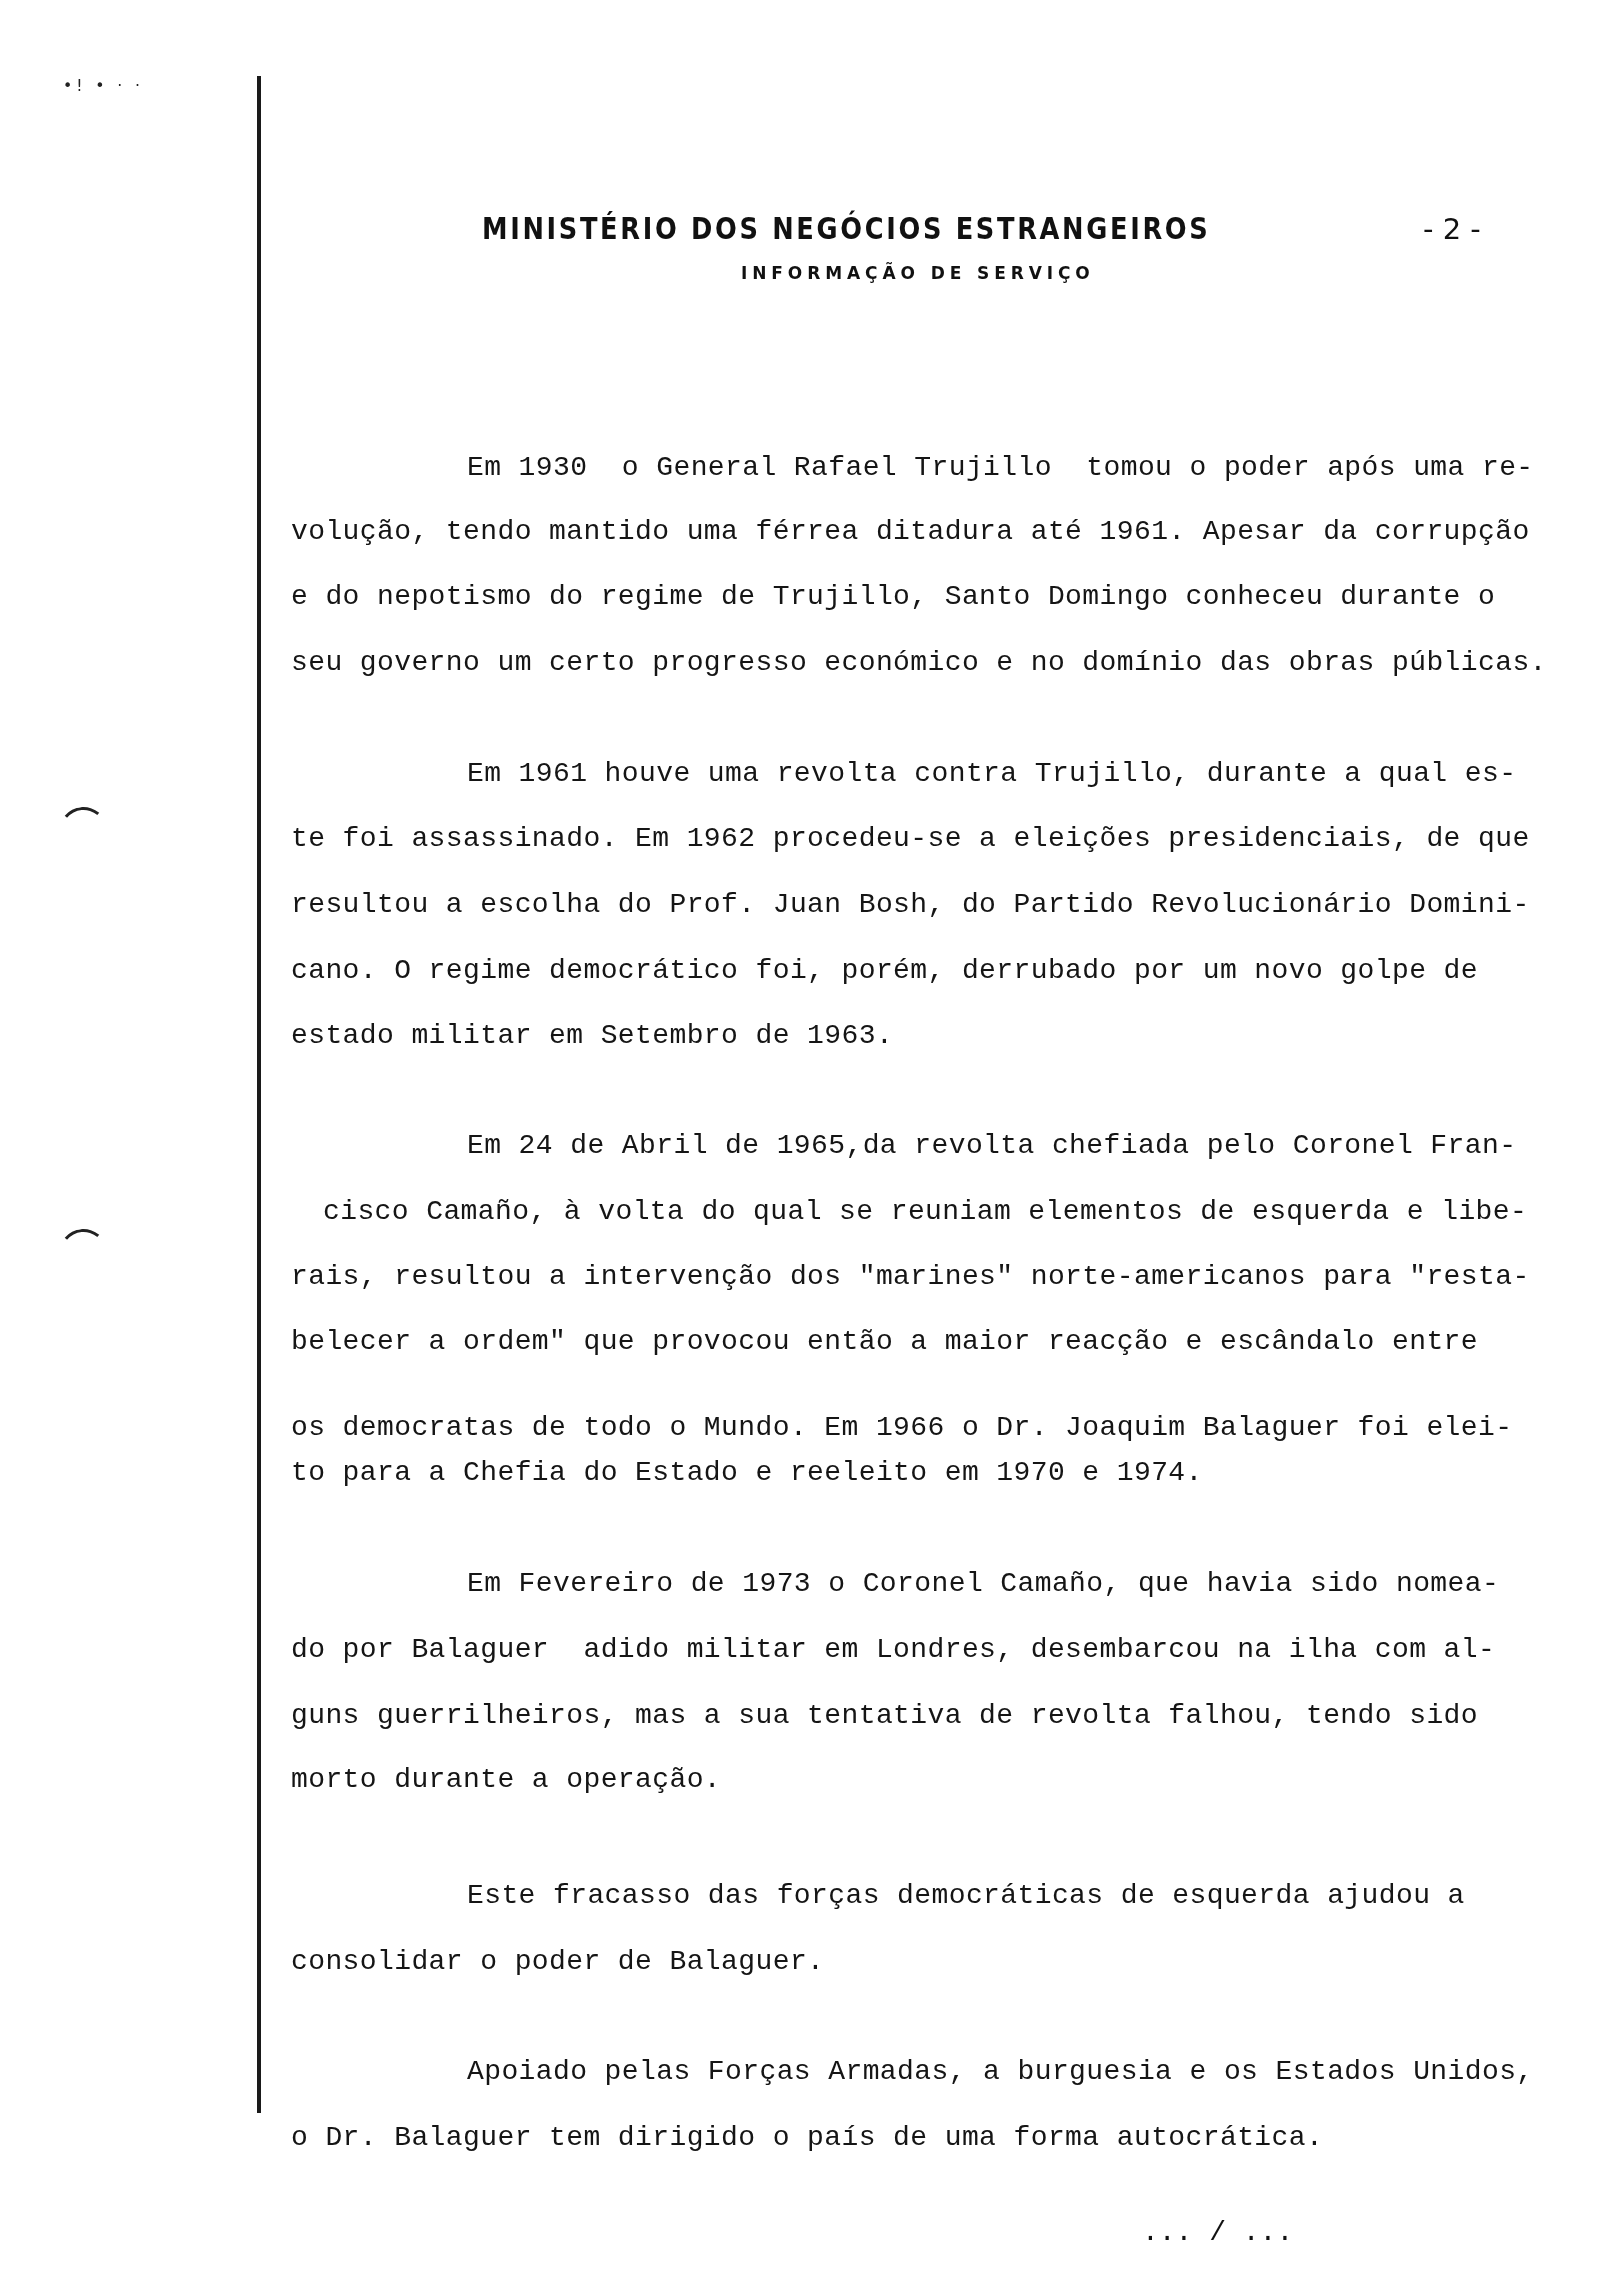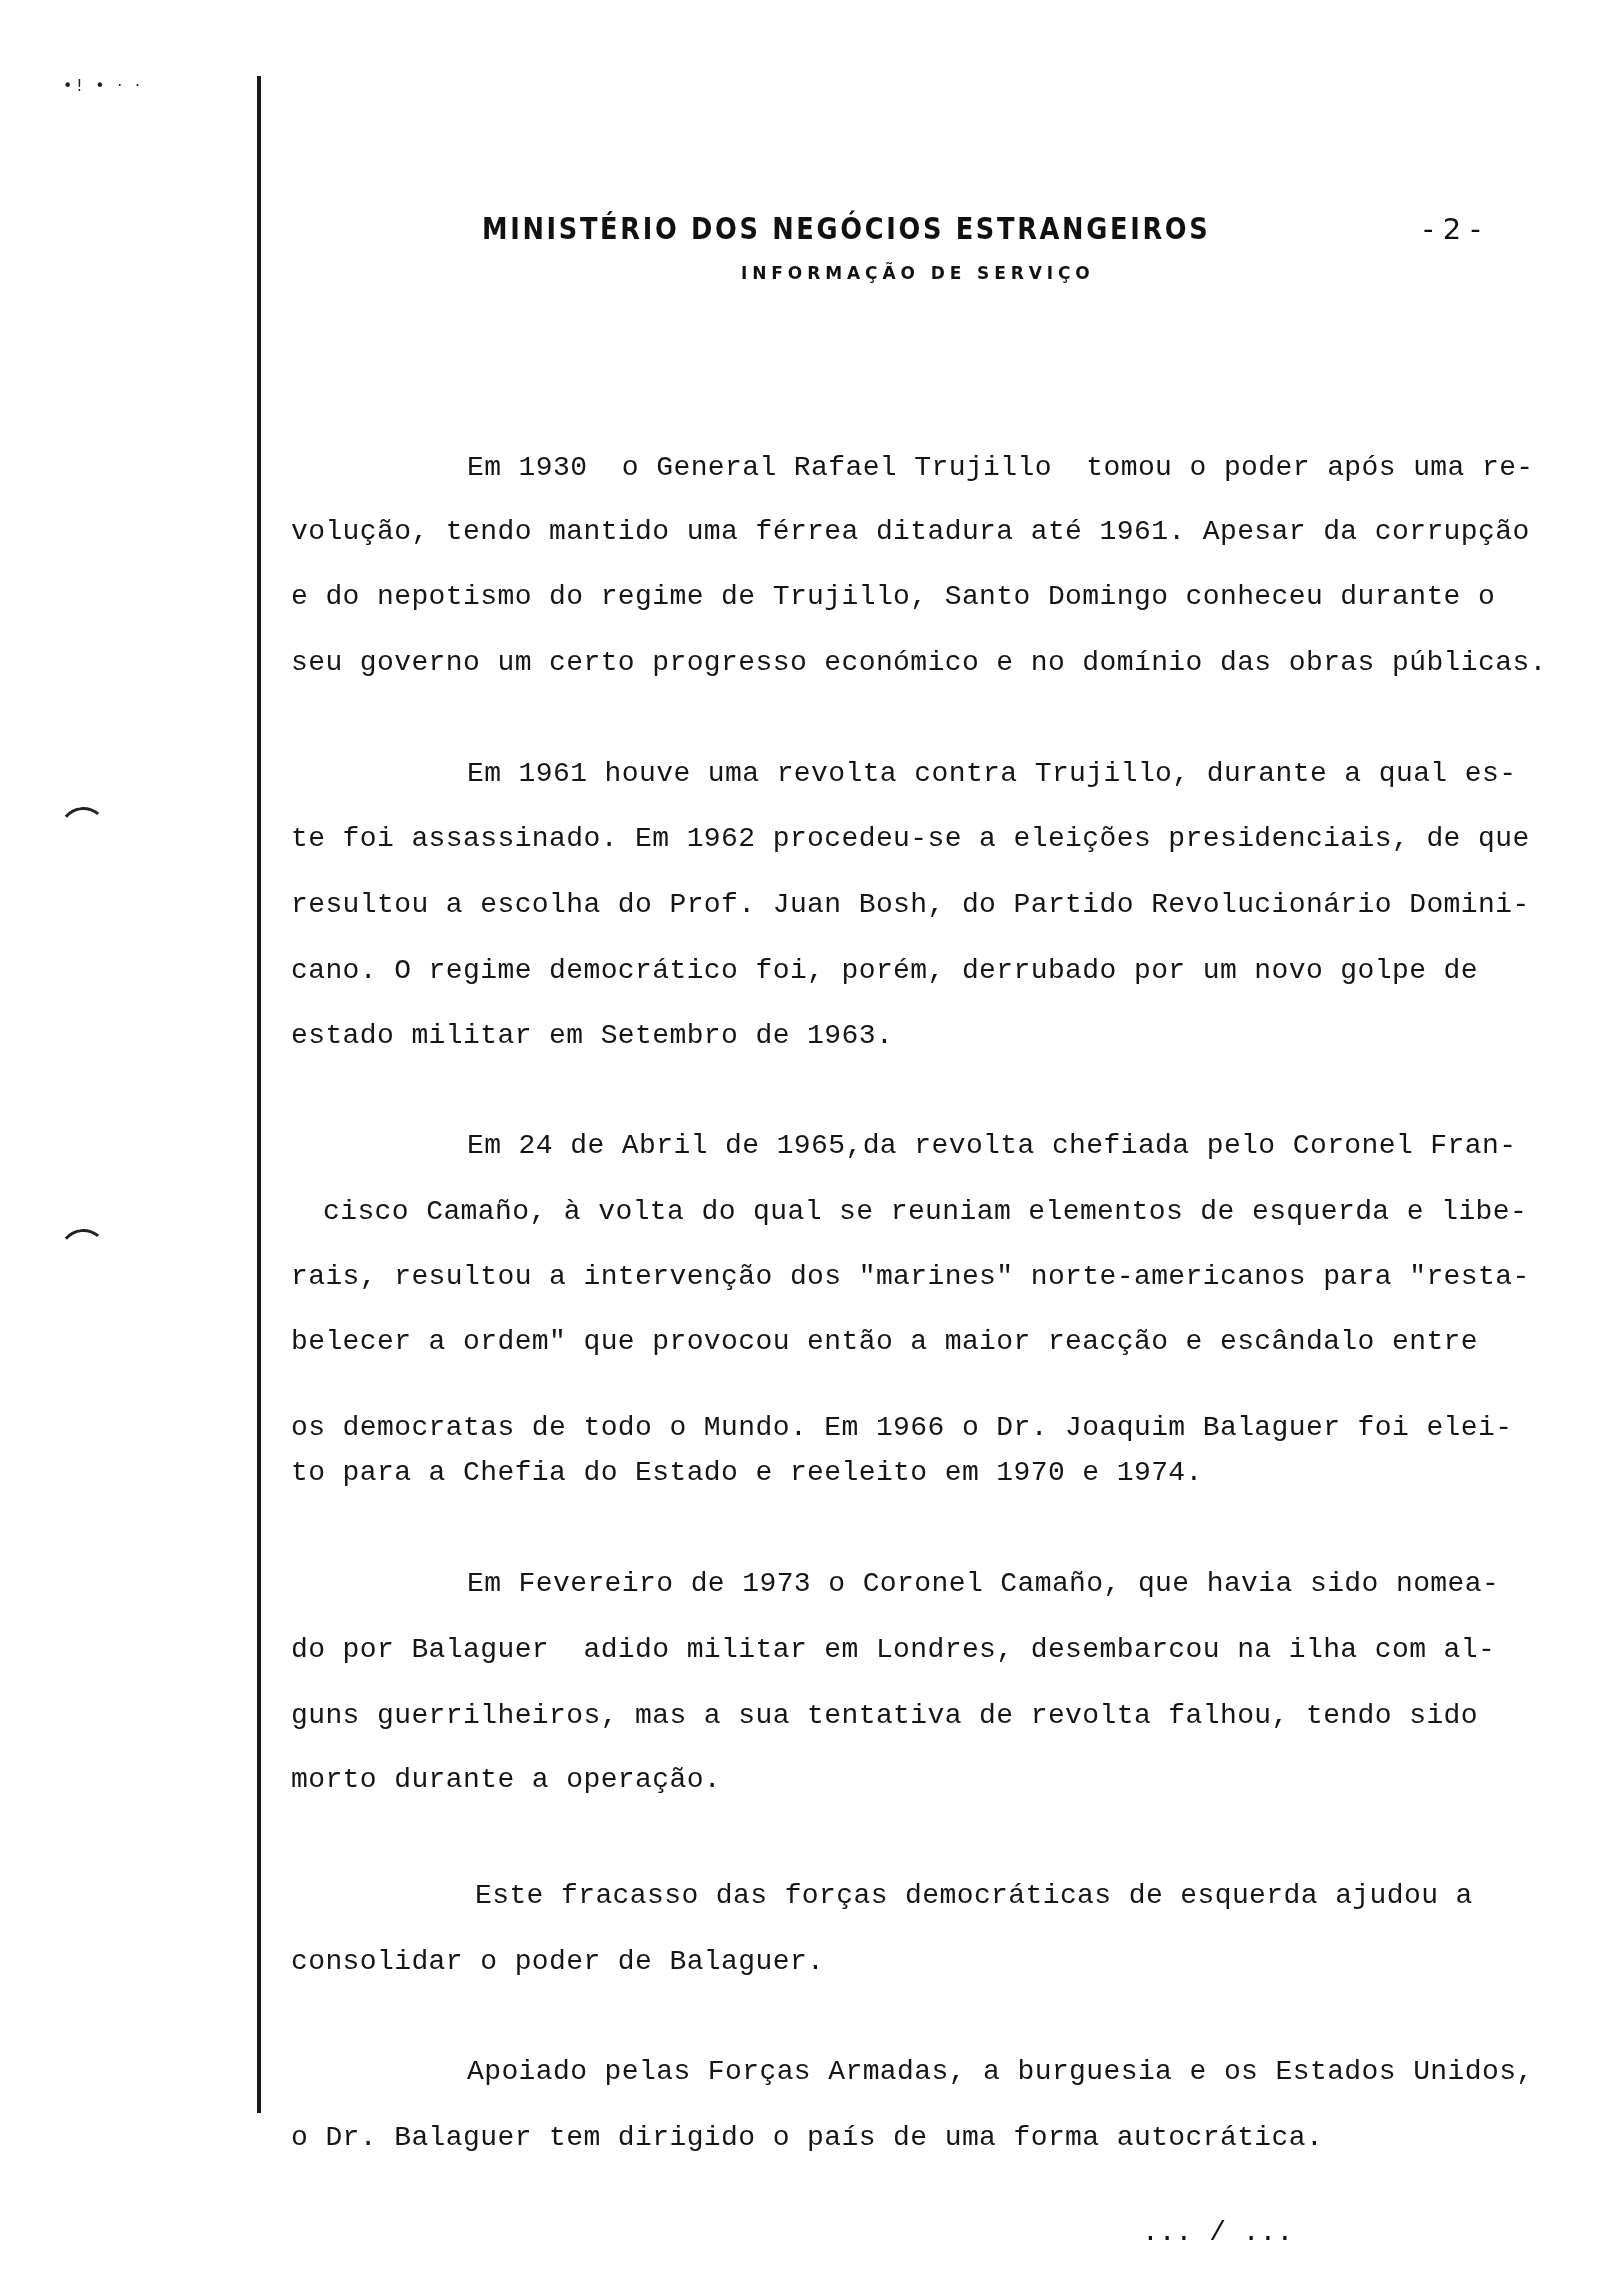--- a/index.html
+++ b/index.html
@@ -63,21 +63,21 @@
     </div>
 
     <div>
       <div class="line indent" style="top:1570px;">Em Fevereiro de 1973 o Coronel Camaño, que havia sido nomea-</div>
       <div class="line" style="top:1636px;">do por Balaguer  adido militar em Londres, desembarcou na ilha com al-</div>
       <div class="line" style="top:1702px;text-align:right;">guns guerrilheiros, mas a sua tentativa de revolta falhou, tendo sido</div>
       <div class="line" style="top:1766px;">morto durante a operação.</div>
     </div>
 
     <div>
-      <div class="line indent" style="top:1882px;margin-left:8px;">Este fracasso das forças democráticas de esquerda ajudou a</div>
+      <div class="line indent" style="top:1882px;">Este fracasso das forças democráticas de esquerda ajudou a</div>
       <div class="line" style="top:1948px;">consolidar o poder de Balaguer.</div>
     </div>
 
     <div>
       <div class="line indent" style="top:2058px;">Apoiado pelas Forças Armadas, a burguesia e os Estados Unidos,</div>
       <div class="line" style="top:2124px;">o Dr. Balaguer tem dirigido o país de uma forma autocrática.</div>
     </div>
   </div>
 
   <div class="footer">... / ...</div>

